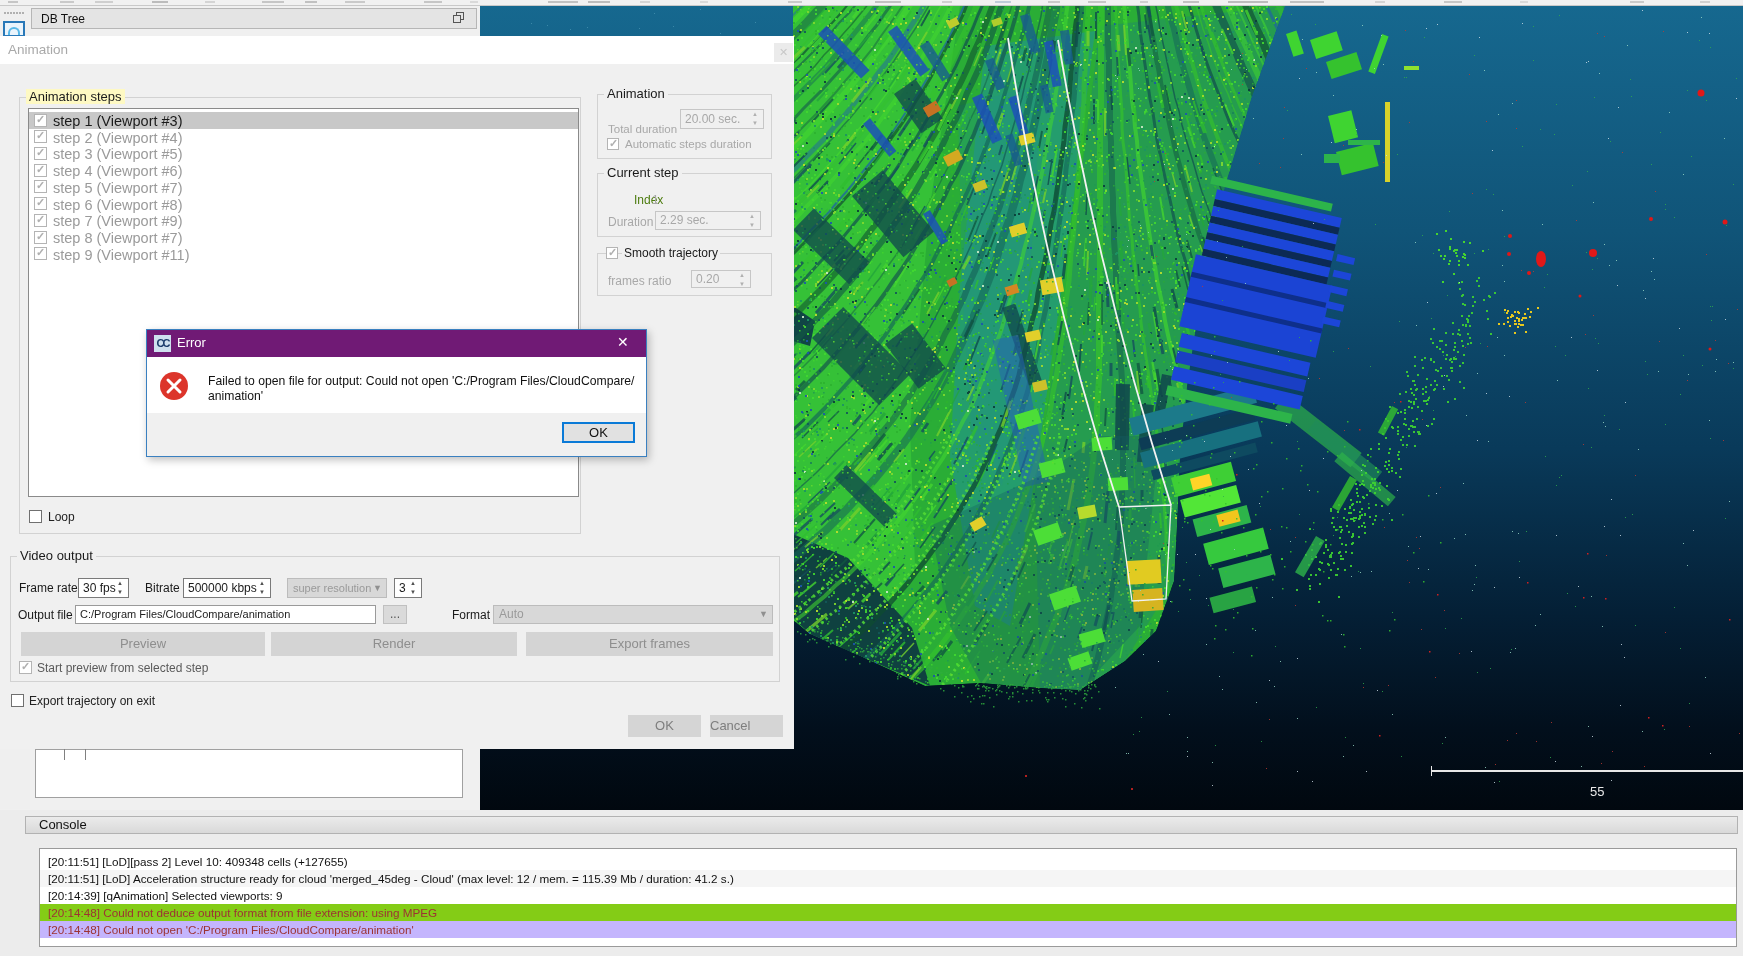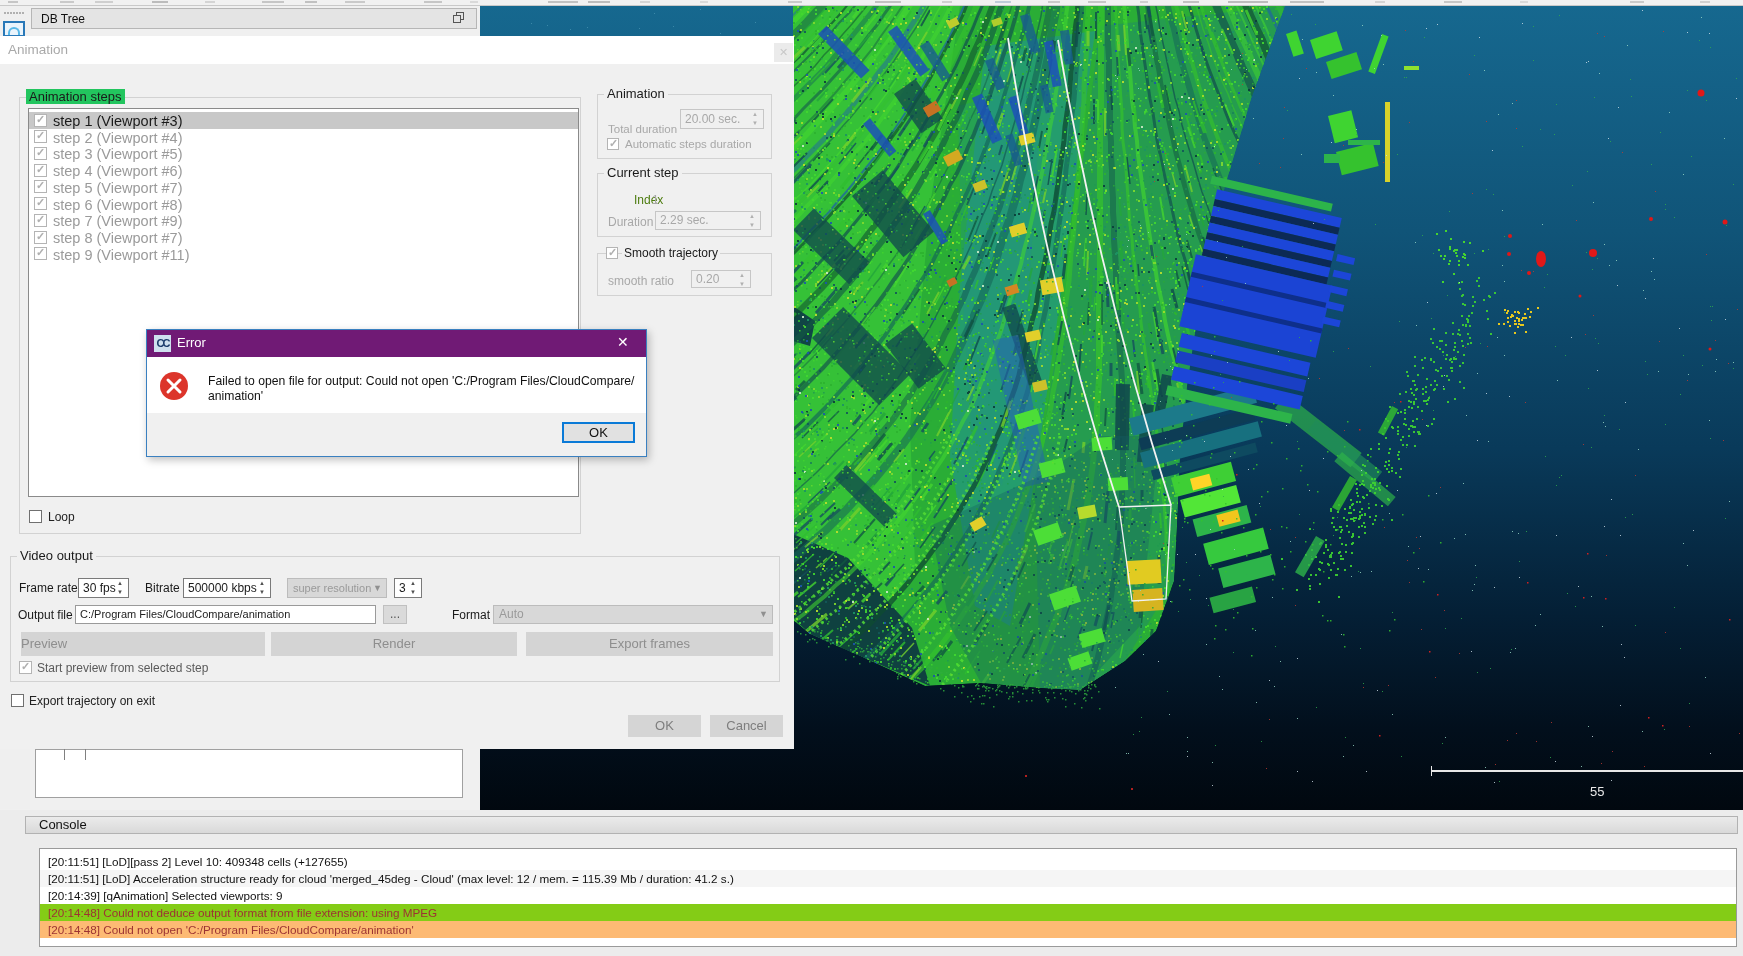--- a/index.html
+++ b/index.html
@@ -415,21 +415,21 @@
         <path d="M951.5 760 V770" stroke="#e8e8e8" stroke-width="1.5"></path>
       </g>
       <text x="1110" y="790" font-family="Liberation Sans, sans-serif" font-size="13" fill="#e8e8e8">55</text>
     </svg></div>
 <div class="abs" style="left:0;top:36px;width:794px;height:713px;background:#f0f0f0">
     <div class="abs" style="left:0;top:0;width:794px;height:28px;background:#fff">
       <div class="abs" style="left:8px;top:6px;font-size:13.5px;color:#a9a9a9">Animation</div>
       <div class="abs" style="left:774px;top:7px;width:19px;height:19px;background:#ebebeb;color:#c8c8c8;font-size:11px;text-align:center;line-height:19px">✕</div>
     </div>
     <div style="position:absolute;left:19px;top:61px;width:562px;height:437px;border:1px solid #d2d2d2;box-sizing:border-box"></div>
-    <div style="position:absolute;left:26px;top:53px;background:#22c55e;padding:0 3px;font-size:13px;color:#1a1a1a">Animation steps</div>
+    <div style="position:absolute;left:26px;top:53px;background:#fef9c3;padding:0 3px;font-size:13px;color:#1a1a1a">Animation steps</div>
     <div class="abs" style="left:28px;top:72px;width:551px;height:389px;background:#fff;border:1px solid #8a8a8a"></div>
     <div class="abs" style="left:29px;top:76.0px;width:549px;height:16.5px;background:#c8c8c8"></div>
     <div style="position:absolute;left:34px;top:77.5px;width:13px;height:13px;background:#fff;border:1px solid #b4b4b4;box-sizing:border-box">
       <div style="position:absolute;left:1px;top:-2px;color:#b0b0b0;font-size:11px;font-weight:bold">✓</div>
     </div>
     <div class="abs" style="left:53px;top:77.0px;font-size:14.5px;color:#1a1a1a">step 1 (Viewport #3)</div>
     <div style="position:absolute;left:34px;top:94.24px;width:13px;height:13px;background:#fff;border:1px solid #b4b4b4;box-sizing:border-box">
       <div style="position:absolute;left:1px;top:-2px;color:#b0b0b0;font-size:11px;font-weight:bold">✓</div>
     </div>
     <div class="abs" style="left:53px;top:93.74px;font-size:14.5px;color:#9a9a9a">step 2 (Viewport #4)</div>
@@ -476,46 +476,46 @@
     <div class="abs" style="left:634px;top:157px;font-size:12px;color:#4d7c0f">Index</div>
     <div class="abs" style="left:652px;top:157px;font-size:12px;color:#a8a8a8">1</div>
     <div class="abs" style="left:608px;top:179px;font-size:12px;color:#a8a8a8">Duration</div>
     <div style="position:absolute;left:655px;top:175px;width:106px;height:19px;background:#f0f0f0;border:1px solid #c6c6c6;box-sizing:border-box;font-size:12px;color:#a8a8a8;line-height:17px;padding-left:4px;white-space:nowrap;overflow:hidden">2.29 sec.<div style="position:absolute;right:2px;top:0;width:12px;height:17px;font-size:6px;color:#b0b0b0;line-height:1.5;text-align:center">▲<br>▼</div></div>
     <div style="position:absolute;left:597px;top:217px;width:175px;height:43px;border:1px solid #d2d2d2;box-sizing:border-box"></div>
     <div style="position:absolute;left:604px;top:209px;background:#f0f0f0;padding:0 3px;font-size:13px;color:#1a1a1a"></div>
     <div style="position:absolute;left:606px;top:211px;width:12px;height:12px;background:#fff;border:1px solid #b4b4b4;box-sizing:border-box">
       <div style="position:absolute;left:1px;top:-2px;color:#b0b0b0;font-size:11px;font-weight:bold">✓</div>
     </div>
     <div class="abs" style="left:622px;top:210px;background:#f0f0f0;padding:0 2px;font-size:12px;color:#1a1a1a">Smooth trajectory</div>
-    <div class="abs" style="left:608px;top:238px;font-size:12px;color:#a8a8a8">smooth ratio</div>
+    <div class="abs" style="left:608px;top:238px;font-size:12px;color:#a8a8a8">frames ratio</div>
     <div style="position:absolute;left:691px;top:234px;width:60px;height:18px;background:#f0f0f0;border:1px solid #c6c6c6;box-sizing:border-box;font-size:12px;color:#a8a8a8;line-height:16px;padding-left:4px;white-space:nowrap;overflow:hidden">0.20<div style="position:absolute;right:2px;top:0;width:12px;height:16px;font-size:6px;color:#b0b0b0;line-height:1.5;text-align:center">▲<br>▼</div></div>
     <div style="position:absolute;left:10px;top:520px;width:770px;height:126px;border:1px solid #d2d2d2;box-sizing:border-box"></div>
     <div style="position:absolute;left:17px;top:512px;background:#f0f0f0;padding:0 3px;font-size:13px;color:#1a1a1a">Video output</div>
     <div class="abs" style="left:19px;top:545px;font-size:12px;color:#1a1a1a">Frame rate</div>
     <div style="position:absolute;left:78px;top:542px;width:51px;height:20px;background:#fff;border:1px solid #7a7a7a;box-sizing:border-box;font-size:12px;color:#1a1a1a;line-height:18px;padding-left:4px;white-space:nowrap;overflow:hidden">30 fps<div style="position:absolute;right:2px;top:0;width:12px;height:18px;font-size:6px;color:#505050;line-height:1.5;text-align:center">▲<br>▼</div></div>
     <div class="abs" style="left:145px;top:545px;font-size:12px;color:#1a1a1a">Bitrate</div>
     <div style="position:absolute;left:183px;top:542px;width:88px;height:20px;background:#fff;border:1px solid #7a7a7a;box-sizing:border-box;font-size:12px;color:#1a1a1a;line-height:18px;padding-left:4px;white-space:nowrap;overflow:hidden">500000 kbps<div style="position:absolute;right:2px;top:0;width:12px;height:18px;font-size:6px;color:#505050;line-height:1.5;text-align:center">▲<br>▼</div></div>
     <div style="position:absolute;left:287px;top:542px;width:100px;height:20px;background:#d8d8d8;border:1px solid #bcbcbc;box-sizing:border-box;font-size:12px;color:#9a9a9a;line-height:18px;padding-left:5px;white-space:nowrap;overflow:hidden"><span style="font-size:11px">super resolution</span><div style="position:absolute;right:4px;top:0;font-size:9px;color:#909090;line-height:18px">▼</div></div>
     <div style="position:absolute;left:394px;top:542px;width:28px;height:20px;background:#fff;border:1px solid #7a7a7a;box-sizing:border-box;font-size:12px;color:#1a1a1a;line-height:18px;padding-left:4px;white-space:nowrap;overflow:hidden">3<div style="position:absolute;right:2px;top:0;width:12px;height:18px;font-size:6px;color:#505050;line-height:1.5;text-align:center">▲<br>▼</div></div>
     <div class="abs" style="left:18px;top:572px;font-size:12px;color:#1a1a1a">Output file</div>
     <div class="abs" style="left:75px;top:569px;width:301px;height:19px;background:#fff;border:1px solid #9a9a9a;font-size:11px;color:#222;line-height:17px;padding-left:4px">C:/Program Files/CloudCompare/animation</div>
     <div class="abs" style="left:383px;top:569px;width:24px;height:19px;background:#dadada;border:1px solid #c0c0c0;font-size:12px;color:#555;text-align:center;line-height:16px">...</div>
     <div class="abs" style="left:452px;top:572px;font-size:12px;color:#1a1a1a">Format</div>
     <div style="position:absolute;left:493px;top:569px;width:280px;height:19px;background:#d8d8d8;border:1px solid #bcbcbc;box-sizing:border-box;font-size:12px;color:#9a9a9a;line-height:17px;padding-left:5px;white-space:nowrap;overflow:hidden">Auto<div style="position:absolute;right:4px;top:0;font-size:9px;color:#909090;line-height:17px">▼</div></div>
-    <div class="abs" style="left:21px;top:596px;width:244px;height:24px;background:#d4d4d4;font-size:13px;color:#8e8e8e;text-align:left;line-height:24px">Preview</div>
+    <div class="abs" style="left:21px;top:596px;width:244px;height:24px;background:#d4d4d4;font-size:13px;color:#8e8e8e;text-align:center;line-height:24px">Preview</div>
     <div class="abs" style="left:271px;top:596px;width:246px;height:24px;background:#d4d4d4;font-size:13px;color:#8e8e8e;text-align:center;line-height:24px">Render</div>
     <div class="abs" style="left:526px;top:596px;width:247px;height:24px;background:#d4d4d4;font-size:13px;color:#8e8e8e;text-align:center;line-height:24px">Export frames</div>
     <div style="position:absolute;left:19px;top:625px;width:13px;height:13px;background:#fff;border:1px solid #b4b4b4;box-sizing:border-box">
       <div style="position:absolute;left:1px;top:-2px;color:#b0b0b0;font-size:11px;font-weight:bold">✓</div>
     </div>
     <div class="abs" style="left:37px;top:625px;font-size:12px;color:#5a5a5a">Start preview from selected step</div>
     <div style="position:absolute;left:11px;top:658px;width:13px;height:13px;background:#fff;border:1px solid #707070;box-sizing:border-box"></div>
     <div class="abs" style="left:29px;top:658px;font-size:12px;color:#222">Export trajectory on exit</div>
     <div class="abs" style="left:628px;top:679px;width:73px;height:22px;background:#d5d5d5;font-size:13px;color:#7e7e7e;text-align:center;line-height:22px">OK</div>
-    <div class="abs" style="left:710px;top:679px;width:73px;height:22px;background:#d5d5d5;font-size:13px;color:#7e7e7e;text-align:center;line-height:22px">Cancel</div>
+    <div class="abs" style="left:710px;top:679px;width:73px;height:22px;background:#d5d5d5;font-size:13px;color:#7e7e7e;text-align:left;line-height:22px">Cancel</div>
   </div>
 <div class="abs" style="left:35px;top:749px;width:428px;height:49px;background:#fff;border:1px solid #a0a0a0"></div>
 <div class="abs" style="left:64px;top:749px;width:1px;height:11px;background:#808080"></div>
 <div class="abs" style="left:85px;top:749px;width:1px;height:11px;background:#808080"></div>
 <div class="abs" style="left:146px;top:329px;width:501px;height:128px;background:#fff;border:1px solid #3a80c0;box-shadow:2px 3px 8px rgba(0,0,0,0.25)">
     <div class="abs" style="left:0;top:0;width:499px;height:27px;background:#701a75">
       <div class="abs" style="left:7px;top:5px;width:17px;height:17px;background:#cfe0ef;color:#1a3a6a;font-size:11px;font-weight:bold;text-align:center;line-height:17px;letter-spacing:-2px">CC</div>
       <div class="abs" style="left:30px;top:5px;font-size:13px;color:#fff">Error</div>
       <div class="abs" style="left:470px;top:4px;font-size:14px;color:#fff">✕</div>
     </div>
@@ -529,13 +529,13 @@
     <div class="abs" style="left:0;top:83px;width:499px;height:43px;background:#f0f0f0"></div>
     <div class="abs" style="left:415px;top:92px;width:73px;height:21px;background:#e1e1e1;border:2px solid #0a7ad7;font-size:13px;color:#111;text-align:center;line-height:17px">OK</div>
   </div>
 <div class="abs" style="left:0;top:810px;width:1743px;height:146px;background:#ececec"></div>
 <div class="abs" style="left:25px;top:816px;width:1713px;height:18px;background:linear-gradient(#ebebeb,#d9d9d9);border:1px solid #b2b2b2;font-size:13px;color:#111;line-height:16px;padding-left:13px">Console</div>
 <div class="abs" style="left:39px;top:848px;width:1698px;height:99px;background:#fff;border:1px solid #9a9a9a">
     <div class="abs" style="left:0;top:4px;width:1696px;height:17px;background:#fff;font-size:11.7px;color:#111;line-height:17px;padding-left:8px;white-space:nowrap">[20:11:51] [LoD][pass 2] Level 10: 409348 cells (+127655)</div>
     <div class="abs" style="left:0;top:21px;width:1696px;height:17px;background:#f5f5f5;font-size:11.7px;color:#111;line-height:17px;padding-left:8px;white-space:nowrap">[20:11:51] [LoD] Acceleration structure ready for cloud 'merged_45deg - Cloud' (max level: 12 / mem. = 115.39 Mb / duration: 41.2 s.)</div>
     <div class="abs" style="left:0;top:38px;width:1360px;height:17px;background:#fff;font-size:11.7px;color:#111;line-height:17px;padding-left:8px;white-space:nowrap">[20:14:39] [qAnimation] Selected viewports: 9</div>
     <div class="abs" style="left:0;top:55px;width:1696px;height:17px;background:#84cc16;font-size:11.7px;color:#9c3333;line-height:17px;padding-left:8px;white-space:nowrap">[20:14:48] Could not deduce output format from file extension: using MPEG</div>
-    <div class="abs" style="left:0;top:72px;width:1696px;height:17px;background:#fdba74;font-size:11.7px;color:#9c3333;line-height:17px;padding-left:8px;white-space:nowrap">[20:14:48] Could not open 'C:/Program Files/CloudCompare/animation'</div>
+    <div class="abs" style="left:0;top:72px;width:1696px;height:17px;background:#c4b5fd;font-size:11.7px;color:#9c3333;line-height:17px;padding-left:8px;white-space:nowrap">[20:14:48] Could not open 'C:/Program Files/CloudCompare/animation'</div>
   </div>
 </body></html>

